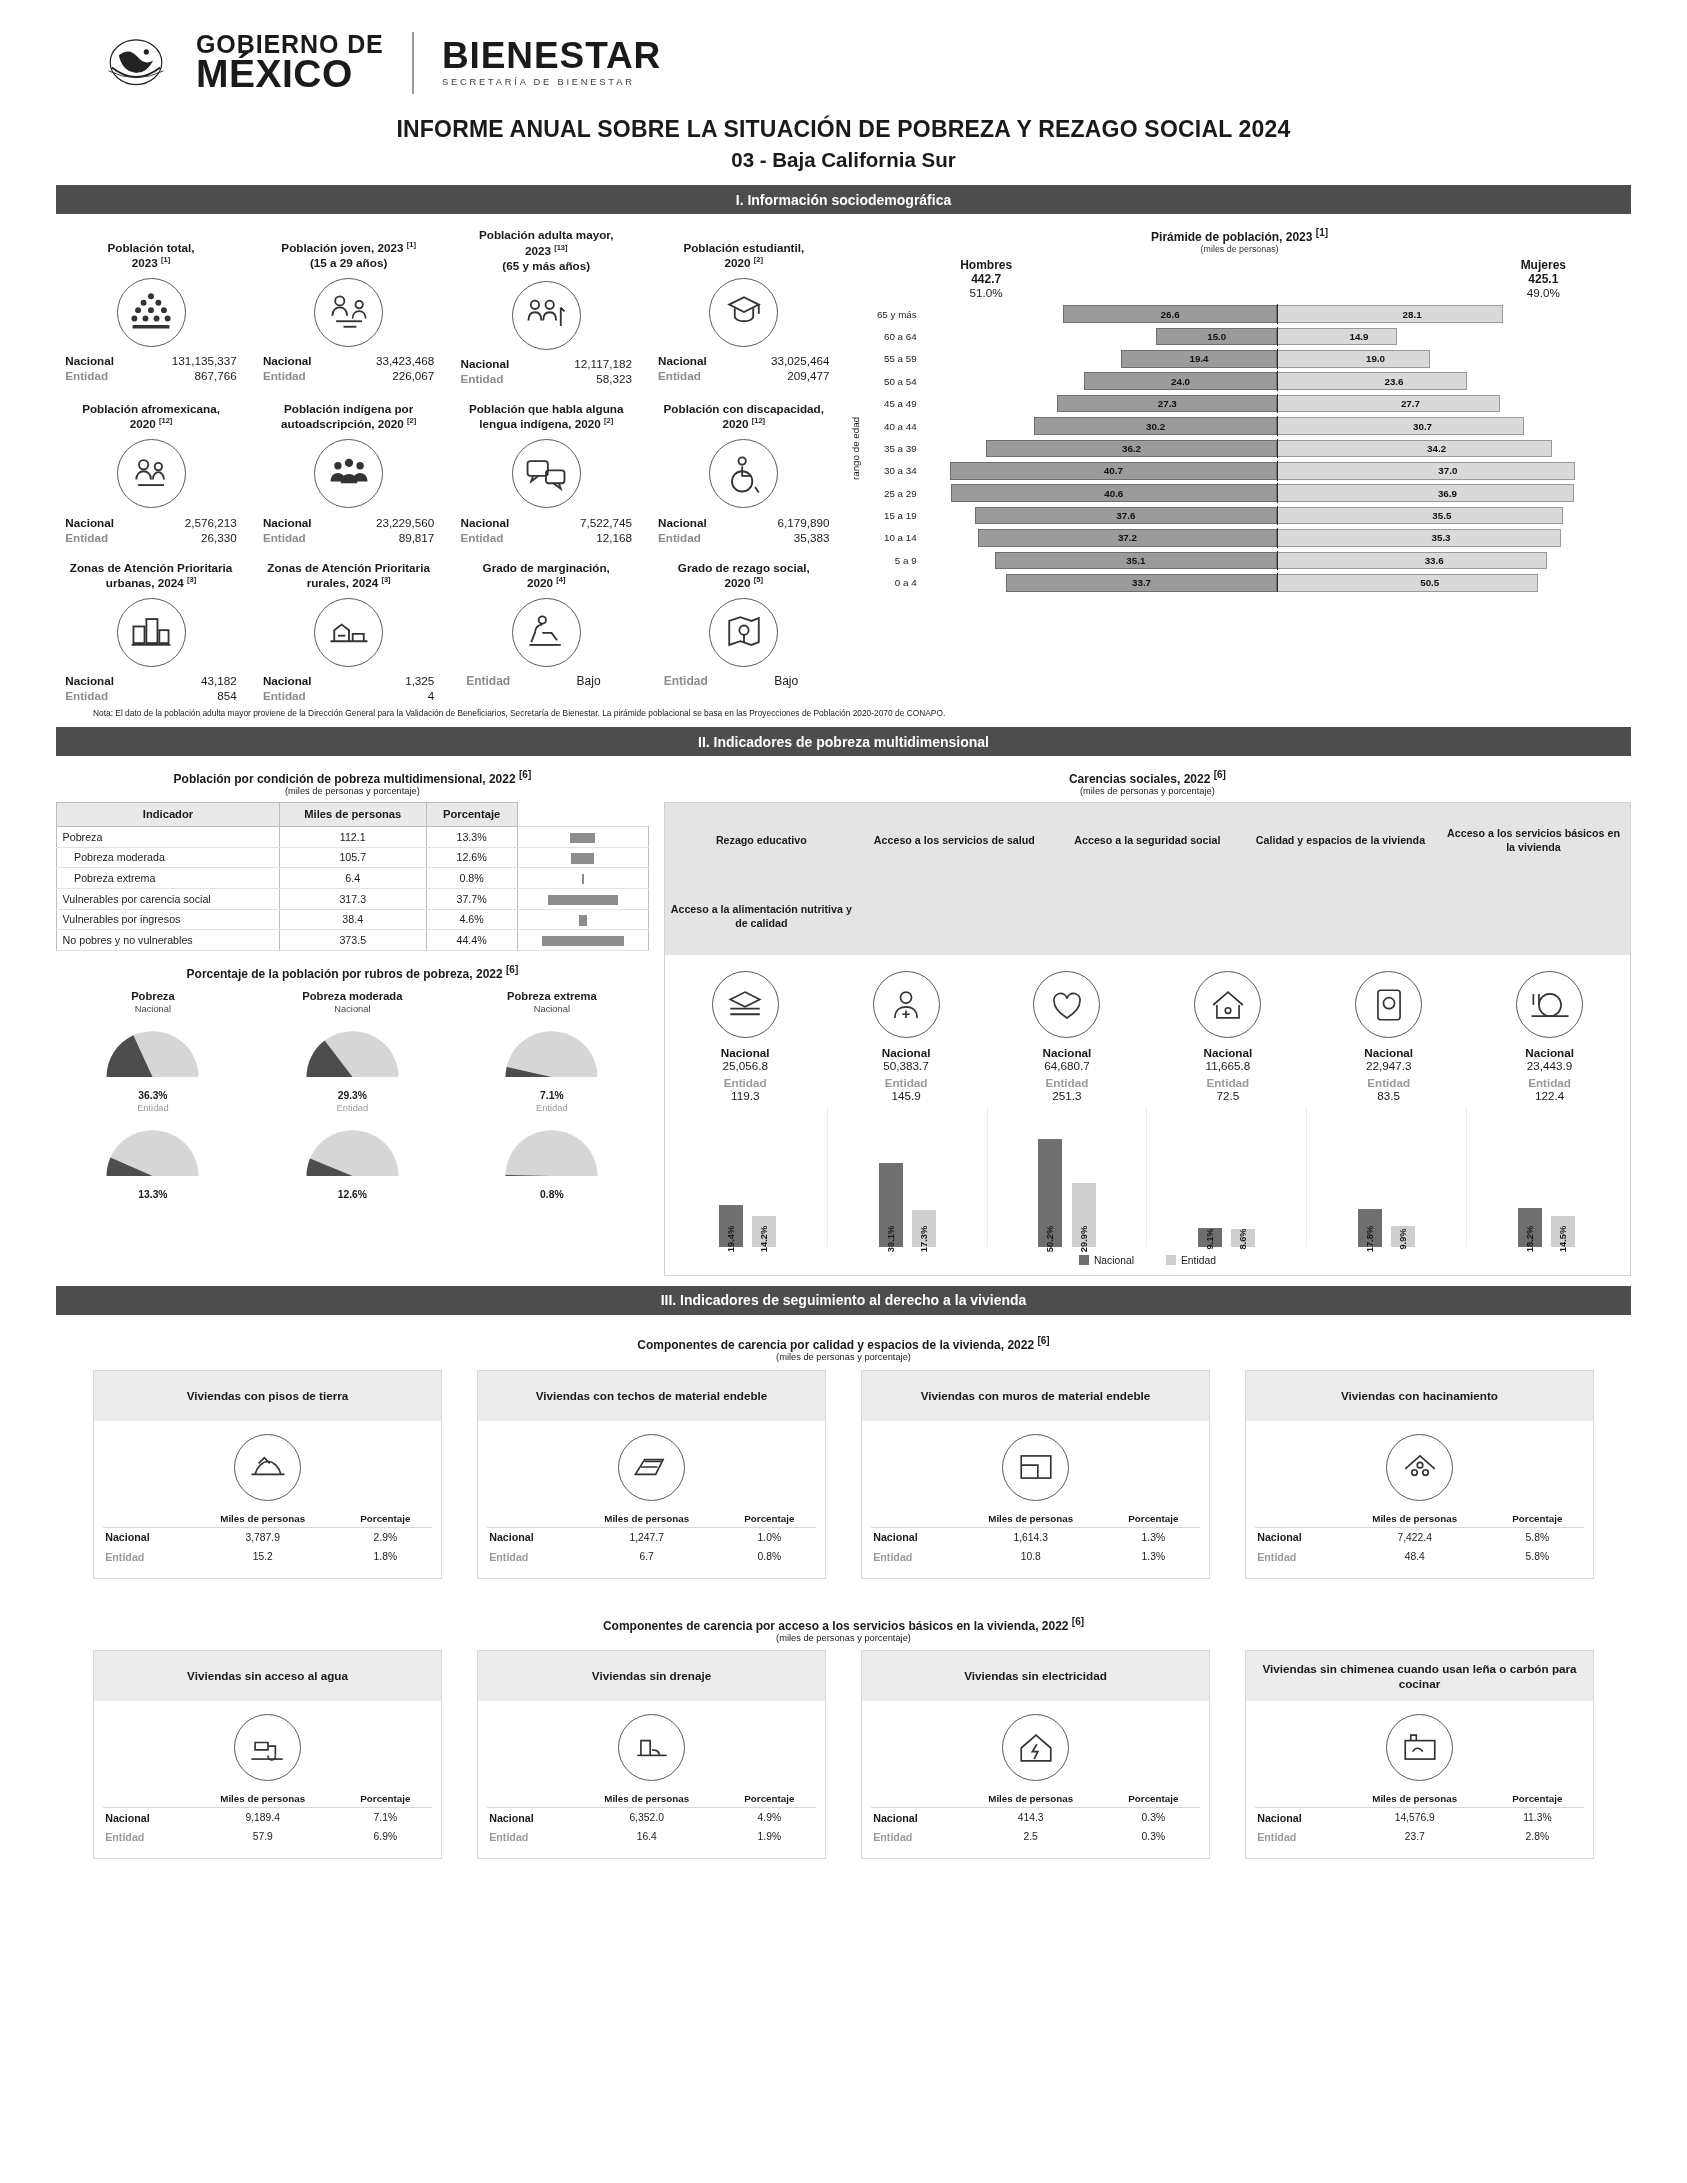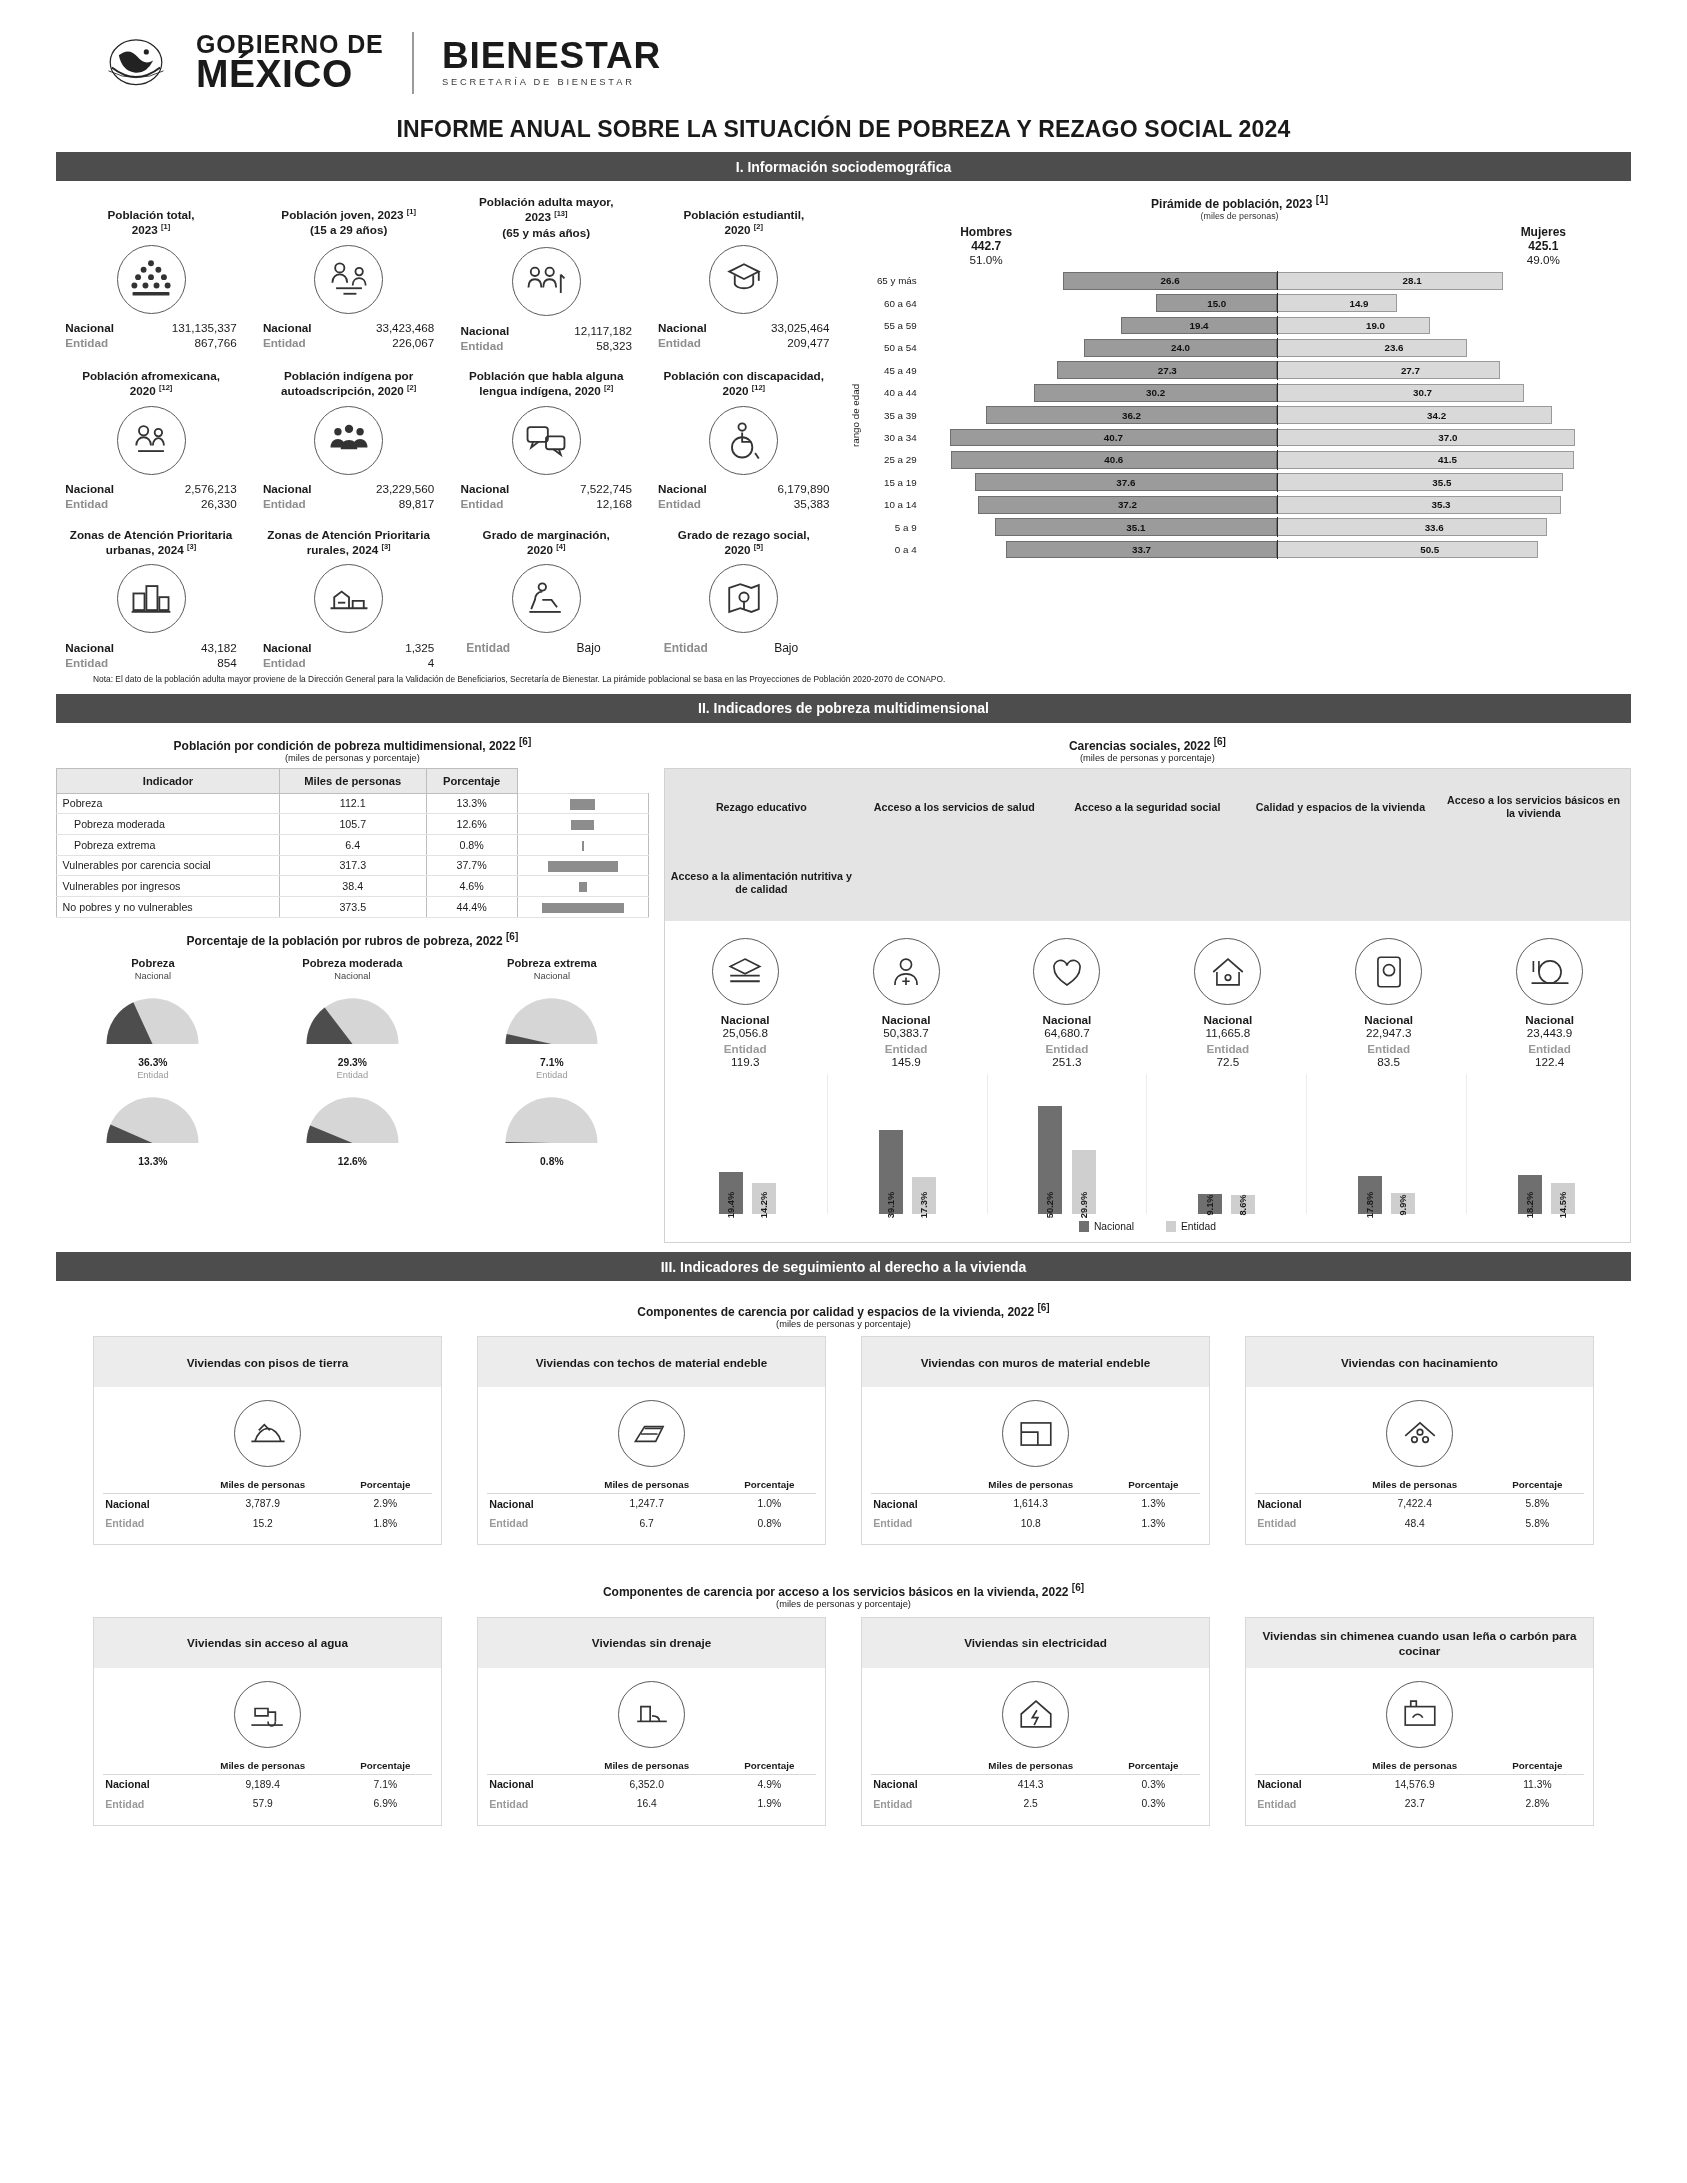--- a/index.html
+++ b/index.html
@@ -144,20 +144,21 @@
       <div class="l2">MÉXICO</div>
     </div>
     <div class="divider-v"></div>
     <div class="brand">
       <div class="b1">BIENESTAR</div>
       <div class="b2">SECRETARÍA DE BIENESTAR</div>
     </div>
   </div>
 
   <div class="doc-title">INFORME ANUAL SOBRE LA SITUACIÓN DE POBREZA Y REZAGO SOCIAL 2024</div>
+  <div class="doc-sub">03 - Baja California Sur</div>
 
   <div class="band">I. Información sociodemográfica</div>
 
   <div class="sec1">
     <div class="sec1-left">
       <div class="ind-grid">
 
         <div class="ind-cell">
           <div class="ind-title">
               <span>Población total,</span>
@@ -551,21 +552,21 @@
                 </div>
               </div>
             </div>
             <div class="pyr-row">
               <div class="pyr-cat">25 a 29</div>
               <div class="pyr-bars">
                 <div class="pyr-side left">
                   <div class="bar-m" style="width:92.27272727272727%">40.6</div>
                 </div>
                 <div class="pyr-side right">
-                  <div class="bar-f" style="width:83.86363636363636%">41.5</div>
+                  <div class="bar-f" style="width:83.86363636363636%">36.9</div>
                 </div>
               </div>
             </div>
             <div class="pyr-row">
               <div class="pyr-cat">15 a 19</div>
               <div class="pyr-bars">
                 <div class="pyr-side left">
                   <div class="bar-m" style="width:85.45454545454547%">37.6</div>
                 </div>
                 <div class="pyr-side right">

